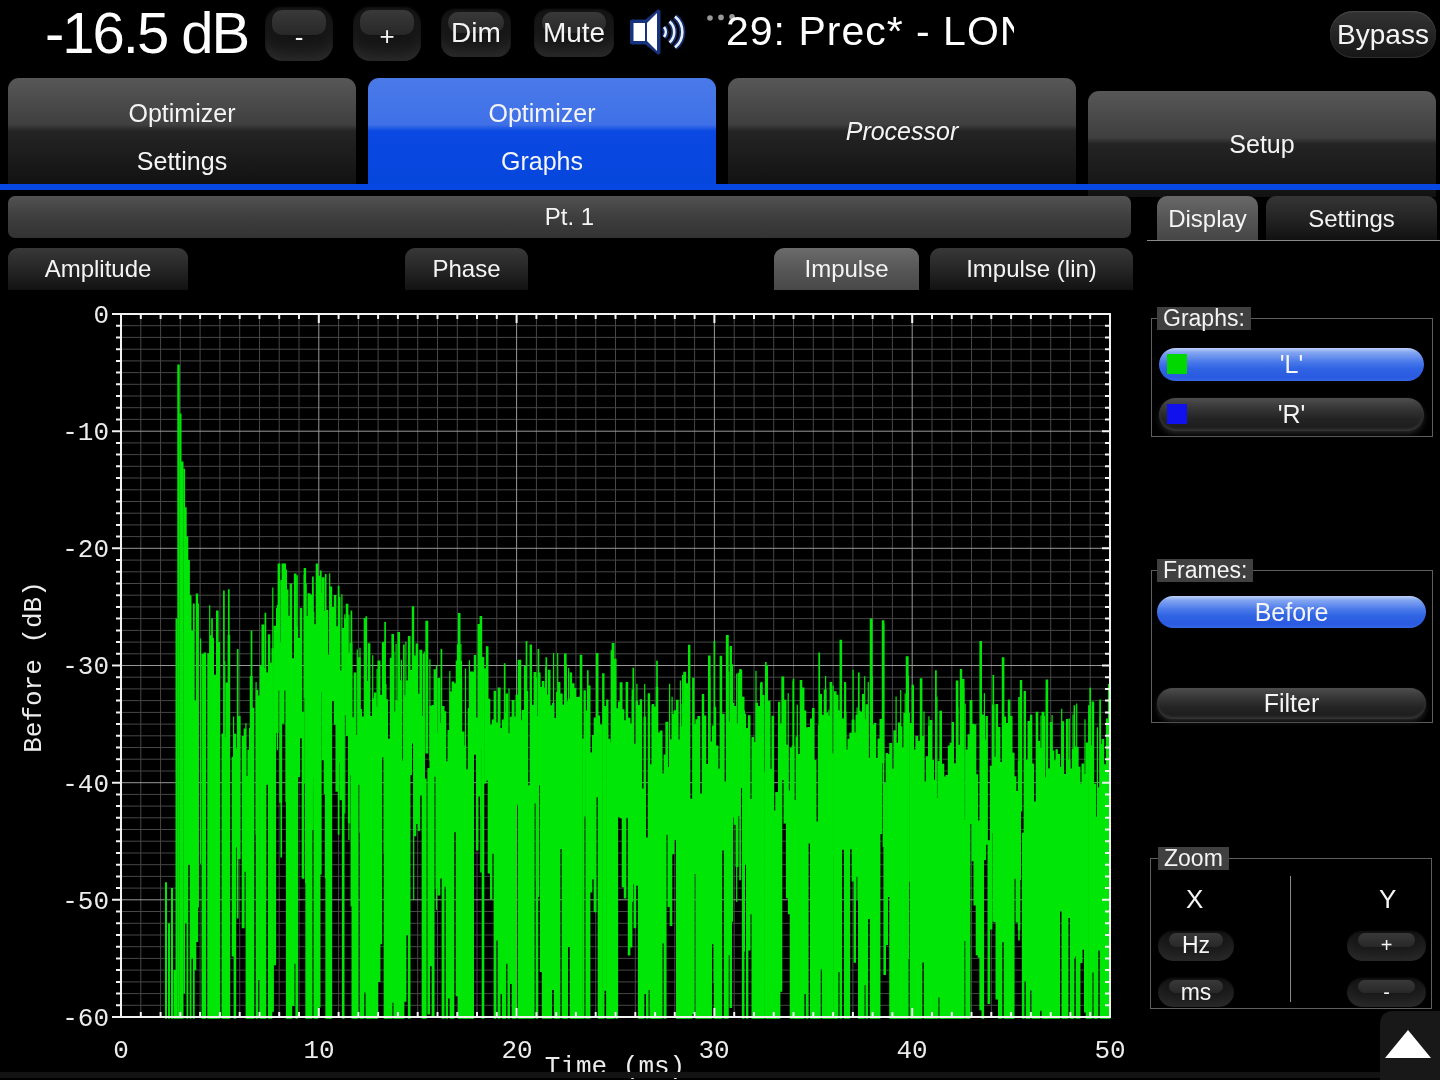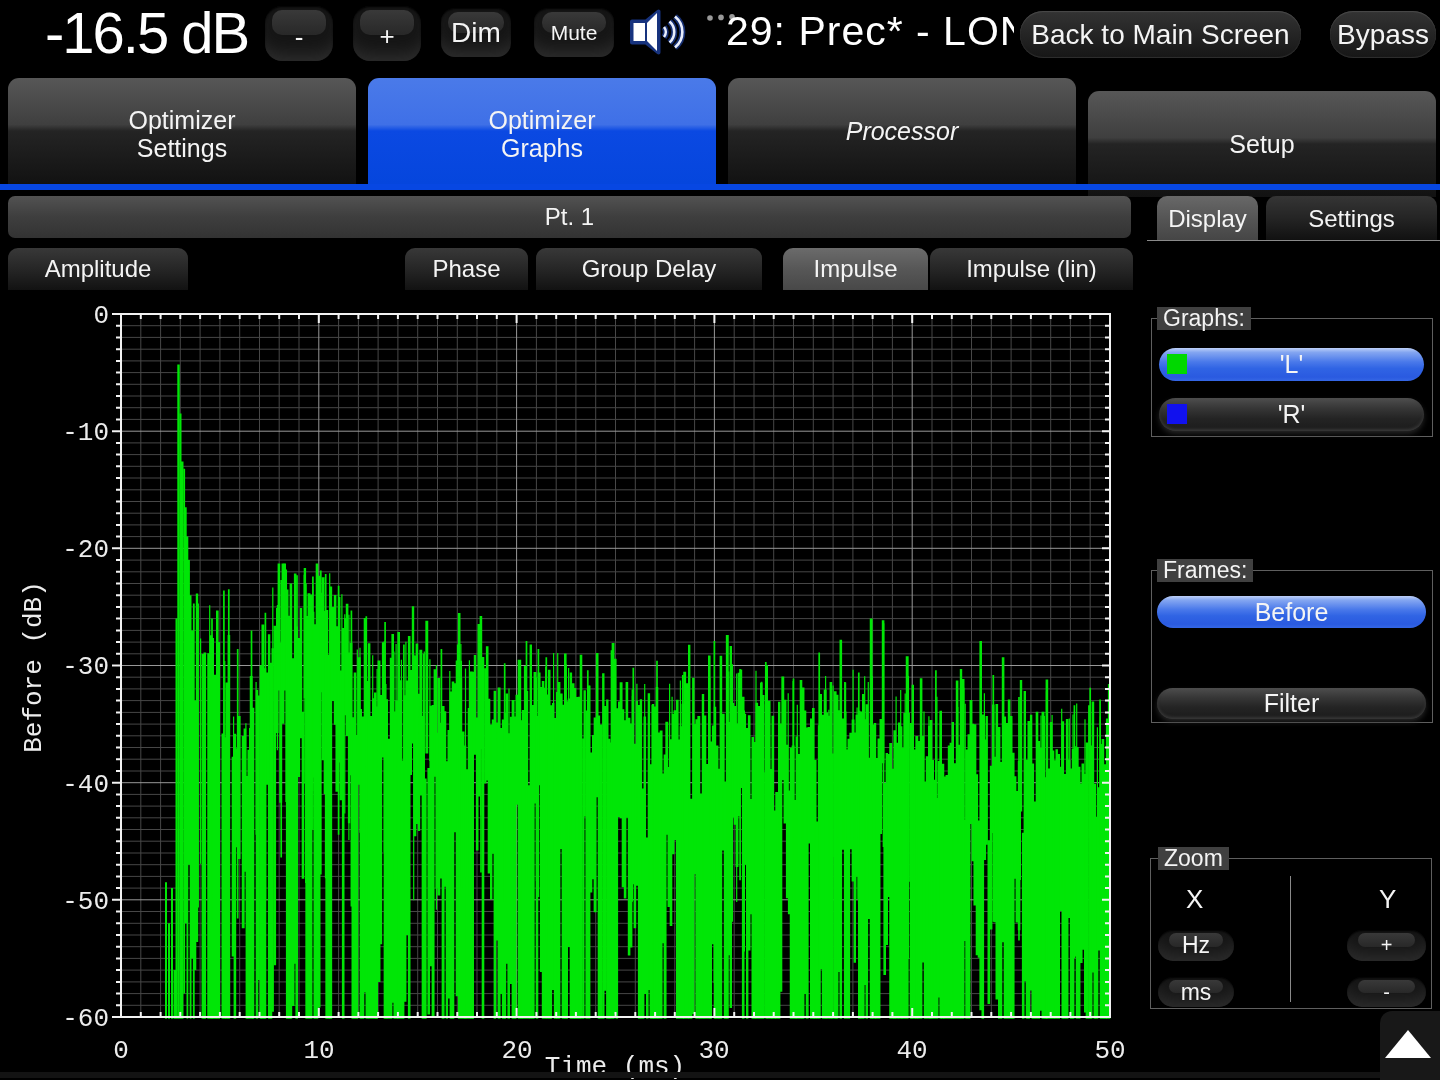--- a/index.html
+++ b/index.html
@@ -19,28 +19,28 @@
 
 .pill { position:absolute; background:linear-gradient(180deg,#333 0%,#262626 45%,#161616 100%);
   border-radius:23px; box-shadow: inset 0 1px 1px #4a4a4a, inset 0 -1px 1px #303030;
   display:flex; align-items:center; justify-content:center; font-size:28px; }
 
 
 .mtab { position:absolute; top:78px; height:106px; width:348px; border-radius:11px 11px 0 0;
   background:linear-gradient(180deg,#575757 0%,#3f3f3f 44%,#242424 50%,#121212 100%);
   text-align:center; font-size:25px; }
 .mtab.on { background:linear-gradient(180deg,#4a7ae9 0%,#3f70e7 44%,#0b49e2 50%,#0546dd 100%); }
-.mtab .l2 { padding-top:28px; line-height:28px; }
+.mtab .l2 { padding-top:11px; line-height:48px; }
 .mtab .l1 { line-height:106px; }
 
 
 .gtab { position:absolute; top:248px; height:42px; border-radius:10px 10px 0 0;
   background:linear-gradient(180deg,#383838 0%,#262626 50%,#121212 100%);
   display:flex; align-items:center; justify-content:center; font-size:24px; }
-.gtab.on { background:linear-gradient(180deg,#6b6b6b 0%,#575757 50%,#484848 100%);margin-left:9px; }
+.gtab.on { background:linear-gradient(180deg,#6b6b6b 0%,#575757 50%,#484848 100%); }
 
 
 .rtab { position:absolute; top:196px; height:45px; border-radius:10px 10px 0 0;
   background:linear-gradient(180deg,#353535 0%,#242424 50%,#101010 100%);
   display:flex; align-items:center; justify-content:center; font-size:24px; }
 .rtab.on { background:linear-gradient(180deg,#686868 0%,#555 50%,#454545 100%); }
 
 .fieldset { position:absolute; border:1px solid #5f5f5f; }
 .legend { position:absolute; background:#404040; padding:0 6px; font-size:23px; line-height:23px; }
 
@@ -63,21 +63,21 @@
 <div class="key" style="left:265px; top:6px; width:68px; height:55px;">
       <span style="font-size:26px; padding-top:7px;">-</span>
     </div>
 <div class="key" style="left:353px; top:6px; width:68px; height:55px;">
       <span style="font-size:26px; padding-top:5px;">+</span>
     </div>
 <div class="key" style="left:441px; top:8px; width:70px; height:49px; border-radius:14px;">
       <span style="font-size:28px;">Dim</span>
     </div>
 <div class="key" style="left:534px; top:8px; width:80px; height:49px; border-radius:14px;">
-      <span style="font-size:21px;">Mute</span>
+      <span style="font-size:28px;">Mute</span>
     </div>
 
 <svg class="ab" style="left:628px; top:8px;" width="68" height="48" viewBox="0 0 68 48">
   <path d="M4 13.5 L18 13.5 L18 34.5 L4 34.5 Z M18 13.5 L30.5 3.5 L30.5 44.5 L18 34.5 Z" fill="#1c3c94" stroke="#1c3c94" stroke-width="4" stroke-linejoin="round" opacity="0.85"></path>
   <path d="M5.5 15 L17 15 L17 33 L5.5 33 Z" fill="#fff"></path>
   <path d="M19 15 L29 5 L29 43 L19 33 Z" fill="#fff"></path>
   <path d="M36 19 A8 8 0 0 1 36 29" fill="none" stroke="#1d3f9a" stroke-width="6" opacity="0.75"></path>
   <path d="M41.5 13.5 A14 14 0 0 1 41.5 34.5" fill="none" stroke="#1d3f9a" stroke-width="6" opacity="0.75"></path>
   <path d="M47 8.5 A20 20 0 0 1 47 39.5" fill="none" stroke="#1d3f9a" stroke-width="6" opacity="0.75"></path>
   <path d="M36 19 A8 8 0 0 1 36 29" fill="none" stroke="#e8edfa" stroke-width="2.6"></path>
@@ -86,21 +86,20 @@
 </svg>
 
 <svg class="ab" style="left:704px; top:12px;" width="34" height="12" viewBox="0 0 34 12">
   <circle cx="6" cy="6" r="2.8" fill="#999"></circle>
       <circle cx="17" cy="5.4" r="2.8" fill="#999"></circle>
       <circle cx="28" cy="4.8" r="2.8" fill="#999"></circle>
 </svg>
 
 <div class="ab" style="left:726px; top:8px; width:288px; overflow:hidden; white-space:nowrap; font-size:41px; letter-spacing:1px; color:#fff;">29: Prec* - LONDON</div>
 
-<div class="pill" style="left:1020px; top:11px; width:281px; height:47px;">Back to Main Screen</div>
 <div class="pill" style="left:1330px; top:11px; width:106px; height:47px;">Bypass</div>
 
 <div class="mtab" style="left:8px;">
       <div class="l2">Optimizer<br>Settings</div>
     </div>
 <div class="mtab on" style="left:368px;">
       <div class="l2">Optimizer<br>Graphs</div>
     </div>
 <div class="mtab" style="left:728px;font-style:italic;">
       <div class="l1">Processor</div>
@@ -109,21 +108,20 @@
       <div class="l1">Setup</div>
     </div>
 <div class="ab" style="left:0; top:184px; width:1440px; height:6px; background:#0747e2;"></div>
 
 <div class="ab" style="left:8px; top:196px; width:1123px; height:42px; border-radius:7px;
   background:linear-gradient(180deg,#525252 0%,#3e3e3e 50%,#333 100%);
   display:flex; align-items:center; justify-content:center; font-size:24px;">Pt. 1</div>
 
 <div class="gtab" style="left:8px; width:180px;">Amplitude</div>
 <div class="gtab" style="left:405px; width:123px;">Phase</div>
-<div class="gtab" style="left:536px; width:226px;">Group Delay</div>
 <div class="gtab on" style="left:774px; width:145px;">Impulse</div>
 <div class="gtab" style="left:930px; width:203px;">Impulse (lin)</div>
 
 <div class="ab" style="left:0; top:190px;">
 <svg id="plot" width="1140" height="890" viewBox="0 0 1140 890">
 <rect x="120.0" y="123.0" width="991.0" height="705.0" fill="#000"></rect>
 <path d="M140.8 124.0V827.0M160.6 124.0V827.0M180.3 124.0V827.0M200.1 124.0V827.0M219.9 124.0V827.0M239.7 124.0V827.0M259.5 124.0V827.0M279.2 124.0V827.0M299.0 124.0V827.0M338.6 124.0V827.0M358.4 124.0V827.0M378.1 124.0V827.0M397.9 124.0V827.0M417.7 124.0V827.0M437.5 124.0V827.0M457.3 124.0V827.0M477.0 124.0V827.0M496.8 124.0V827.0M536.4 124.0V827.0M556.2 124.0V827.0M575.9 124.0V827.0M595.7 124.0V827.0M615.5 124.0V827.0M635.3 124.0V827.0M655.1 124.0V827.0M674.8 124.0V827.0M694.6 124.0V827.0M734.2 124.0V827.0M754.0 124.0V827.0M773.7 124.0V827.0M793.5 124.0V827.0M813.3 124.0V827.0M833.1 124.0V827.0M852.9 124.0V827.0M872.6 124.0V827.0M892.4 124.0V827.0M932.0 124.0V827.0M951.8 124.0V827.0M971.5 124.0V827.0M991.3 124.0V827.0M1011.1 124.0V827.0M1030.9 124.0V827.0M1050.7 124.0V827.0M1070.4 124.0V827.0M1090.2 124.0V827.0M121.0 135.7H1110.0M121.0 147.4H1110.0M121.0 159.2H1110.0M121.0 170.9H1110.0M121.0 182.6H1110.0M121.0 194.3H1110.0M121.0 206.0H1110.0M121.0 217.7H1110.0M121.0 229.4H1110.0M121.0 252.9H1110.0M121.0 264.6H1110.0M121.0 276.3H1110.0M121.0 288.0H1110.0M121.0 299.8H1110.0M121.0 311.5H1110.0M121.0 323.2H1110.0M121.0 334.9H1110.0M121.0 346.6H1110.0M121.0 370.1H1110.0M121.0 381.8H1110.0M121.0 393.5H1110.0M121.0 405.2H1110.0M121.0 416.9H1110.0M121.0 428.6H1110.0M121.0 440.4H1110.0M121.0 452.1H1110.0M121.0 463.8H1110.0M121.0 487.2H1110.0M121.0 498.9H1110.0M121.0 510.6H1110.0M121.0 522.4H1110.0M121.0 534.1H1110.0M121.0 545.8H1110.0M121.0 557.5H1110.0M121.0 569.2H1110.0M121.0 581.0H1110.0M121.0 604.4H1110.0M121.0 616.1H1110.0M121.0 627.8H1110.0M121.0 639.5H1110.0M121.0 651.2H1110.0M121.0 663.0H1110.0M121.0 674.7H1110.0M121.0 686.4H1110.0M121.0 698.1H1110.0M121.0 721.5H1110.0M121.0 733.3H1110.0M121.0 745.0H1110.0M121.0 756.7H1110.0M121.0 768.4H1110.0M121.0 780.1H1110.0M121.0 791.9H1110.0M121.0 803.6H1110.0M121.0 815.3H1110.0" stroke="#474747" stroke-width="1" fill="none"></path>
 <path d="M318.8 124.0V827.0M516.6 124.0V827.0M714.4 124.0V827.0M912.2 124.0V827.0M121.0 241.2H1110.0M121.0 358.3H1110.0M121.0 475.5H1110.0M121.0 592.7H1110.0M121.0 709.8H1110.0" stroke="#989898" stroke-width="1" fill="none"></path>
 <g>
           <path d="M166.0 692.3V828.8M169.0 733.3V828.8M172.0 698.1V828.8M174.5 780.1V828.8M176.5 428.6V828.8M180.5 223.6V828.8M182.5 271.6V828.8" stroke="#00e606" stroke-width="2" fill="none"></path>

